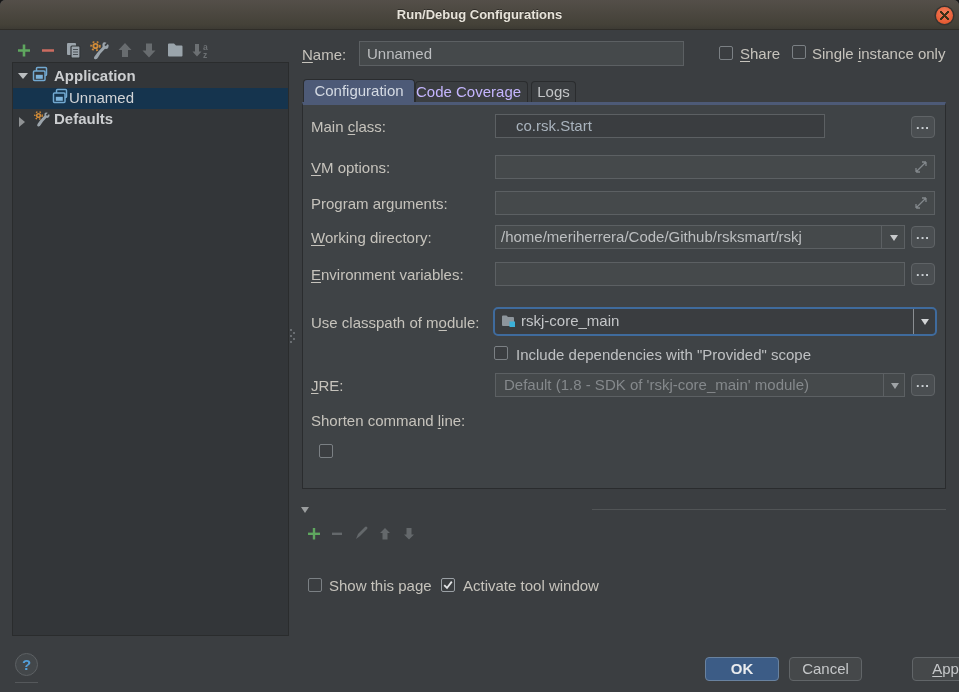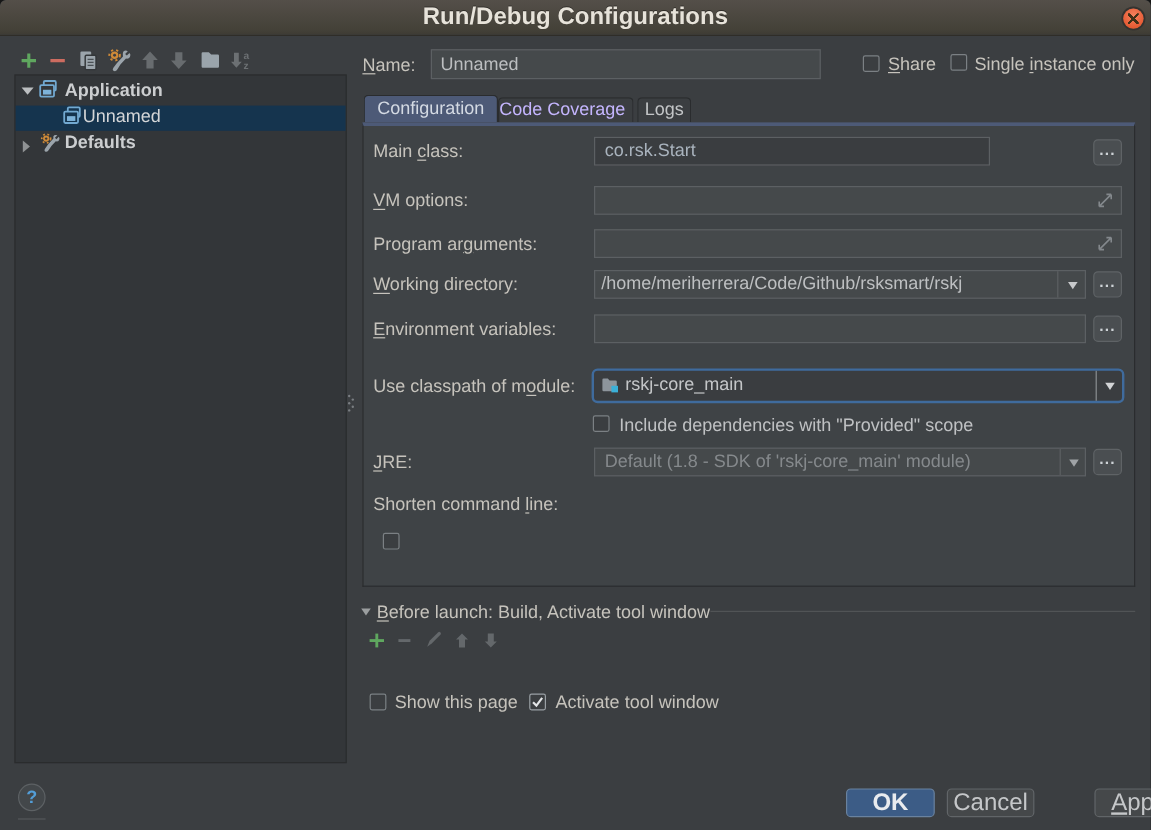--- a/index.html
+++ b/index.html
@@ -1,37 +1,37 @@
 <!DOCTYPE html>
 <html><head><meta charset="utf-8"><style>
 html,body{margin:0;padding:0;width:959px;height:692px;background:#161616;overflow:hidden}
 *{box-sizing:border-box;font-family:"Liberation Sans",sans-serif}
 #dlg{position:absolute;left:0;top:0;width:959px;height:692px;background:#3b3e41;border-radius:5px 5px 0 0;overflow:hidden}
 #tbar{position:absolute;left:0;top:0;width:959px;height:30px;background:linear-gradient(#544f49,#444138 85%,#3d3b34);border-radius:5px 5px 0 0;border-bottom:1px solid #2f2d28}
-#ttl{position:absolute;left:0;top:0;width:100%;text-align:center;line-height:29px;font-size:20px;font-weight:bold;color:#e7e3da;text-shadow:0 -1px 0 rgba(0,0,0,.4)}
+#ttl{position:absolute;left:0;top:0;width:100%;text-align:center;line-height:29px;font-size:13px;font-weight:bold;color:#e7e3da;text-shadow:0 -1px 0 rgba(0,0,0,.4)}
 #close{position:absolute;right:6px;top:6.5px;width:17px;height:17px;border-radius:50%;background:radial-gradient(circle at 50% 35%,#f4825d,#e9603a 60%,#d9511f);box-shadow:0 0 0 1.5px #353330}
 #close:before{content:"";position:absolute;left:4px;top:4px;width:9px;height:9px;
 background:
  linear-gradient(45deg,transparent 41%,#3f3118 41%,#3f3118 59%,transparent 59%),
  linear-gradient(-45deg,transparent 41%,#3f3118 41%,#3f3118 59%,transparent 59%)}
 .lbl{position:absolute;font-size:15px;color:#c6c3bc;white-space:nowrap}
 .u{text-decoration:underline;text-underline-offset:2px}
 
 #tree{position:absolute;left:12px;top:62px;width:277px;height:574px;background:#333639;border:1px solid #2a2c2d}
 #selrow{position:absolute;left:0;top:25px;width:275px;height:21px;background:#15344e}
 
 .fld{position:absolute;background:#45494b;border:1px solid #5c6063;font-size:15px;color:#bdbfc1}
 .fldd{position:absolute;background:#3a3d40;border:1px solid #5c6063;font-size:15px}
 .dots{position:absolute;left:911px;width:24px;height:22px;background:#4a4e51;border:1px solid #5f6366;border-radius:4px;color:#cdd2d6;font-size:13px;font-weight:bold;text-align:center;line-height:16px;letter-spacing:1px}
 .cb{position:absolute;width:14px;height:14px;background:#3b3e41;border:1px solid #7b8084;border-radius:2px}
 .arr{position:absolute;width:0;height:0;border-left:4.5px solid transparent;border-right:4.5px solid transparent;border-top:6px solid #c7c9cb}
 .sep{position:absolute;top:0;width:1px;height:100%;background:#707477}
 #panel{position:absolute;left:302px;top:102px;width:644px;height:387px;background:#3f4346;border:1px solid #2a2c2e;border-top:3px solid #4d5a77}
 .tab{position:absolute;font-size:15px;border:1px solid #2a2c2e;border-bottom:none;border-radius:4px 4px 0 0}
-.btn{position:absolute;top:657px;height:24px;background:#45484a;border:1px solid #616568;border-radius:4px;font-size:20px;color:#c5c7c9;text-align:center;line-height:22px}
+.btn{position:absolute;top:657px;height:24px;background:#45484a;border:1px solid #616568;border-radius:4px;font-size:15px;color:#c5c7c9;text-align:center;line-height:22px}
 svg{position:absolute;overflow:visible}
 </style></head><body>
 <div id="dlg">
 <div id="tbar">
       <div id="ttl">Run/Debug Configurations</div>
       <div id="close"></div>
     </div>
 
 <svg width="210" height="24" style="left:14px;top:38px">
  <g stroke="#5fa75f" stroke-width="2.6">
@@ -109,21 +109,21 @@
 
 <div class="lbl" style="left:311px;top:118px">Main <span class="u">c</span>lass:</div>
 <div class="lbl" style="left:311px;top:159px"><span class="u">V</span>M options:</div>
 <div class="lbl" style="left:311px;top:195px">Program ar<span class="u">g</span>uments:</div>
 <div class="lbl" style="left:311px;top:229px"><span class="u">W</span>orking directory:</div>
 <div class="lbl" style="left:311px;top:266px"><span class="u">E</span>nvironment variables:</div>
 <div class="lbl" style="left:311px;top:314px">Use classpath of m<span class="u">o</span>dule:</div>
 <div class="lbl" style="left:311px;top:377px"><span class="u">J</span>RE:</div>
 <div class="lbl" style="left:311px;top:412px">Shorten command <span class="u">l</span>ine:</div>
 
-<div class="fldd" style="left:495px;top:114px;width:330px;height:24px;line-height:22px;padding-left:8px;color:#a9b3bd">co.rsk.Start</div>
+<div class="fldd" style="left:495px;top:114px;width:330px;height:24px;line-height:22px;padding-left:20px;color:#a9b3bd">co.rsk.Start</div>
 <div class="dots" style="top:116px">...</div>
 
 <div class="fld" style="left:495px;top:155px;width:440px;height:24px"></div>
 <div class="fld" style="left:495px;top:191px;width:440px;height:24px"></div>
 <svg width="12" height="12" style="left:915px;top:161px">
       <path d="M1 11 L1 7 M1 11 L5 11 M1 11 L11 1 M11 1 L7 1 M11 1 L11 5" stroke="#83888c" stroke-width="1.3" fill="none"></path>
     </svg>
 <svg width="12" height="12" style="left:915px;top:197px">
       <path d="M1 11 L1 7 M1 11 L5 11 M1 11 L11 1 M11 1 L7 1 M11 1 L11 5" stroke="#83888c" stroke-width="1.3" fill="none"></path>
     </svg>
@@ -149,21 +149,20 @@
 
 <div class="fld" style="left:495px;top:373px;width:410px;height:24px;line-height:22px;padding-left:8px;color:#85898c">Default (1.8 - SDK of 'rskj-core_main' module)<div class="sep" style="left:387px;background:#5c6063"></div><div class="arr" style="left:395px;top:9px;border-top-color:#9fa3a6"></div></div>
 <div class="dots" style="top:374px">...</div>
 
 
 <div class="cb" style="left:319px;top:444px"></div>
 
 <svg width="12" height="10" style="left:300px;top:505px">
       <path d="M1 2 L9 2 L5 8 Z" fill="#9b9e9f"></path>
     </svg>
-<div class="lbl" style="left:314px;top:502px"><span class="u">B</span>efore launch: Build, Activate tool window</div>
 <div style="position:absolute;left:592px;top:509px;width:354px;height:1px;background:#515456"></div>
 <svg width="130" height="18" style="left:306px;top:526px">
  <g stroke="#5fa75f" stroke-width="2.4">
         <line x1="8" y1="2" x2="8" y2="13.5"></line>
         <line x1="2" y1="7.8" x2="14" y2="7.8"></line>
       </g>
  <line x1="26" y1="7.8" x2="36" y2="7.8" stroke="#64686b" stroke-width="2.4"></line>
  <path d="M50 13 L52 8 L59 1 Q60 0 61 1 Q62 2 61 3 L54 10 Z" fill="#64686b"></path>
  <path d="M74 7 L79 2 L84 7 L81.5 7 L81.5 13.5 L76.5 13.5 L76.5 7 Z" fill="#64686b"></path>
  <path d="M98 8.5 L103 13.5 L108 8.5 L105.5 8.5 L105.5 2 L100.5 2 L100.5 8.5 Z" fill="#64686b"></path>

